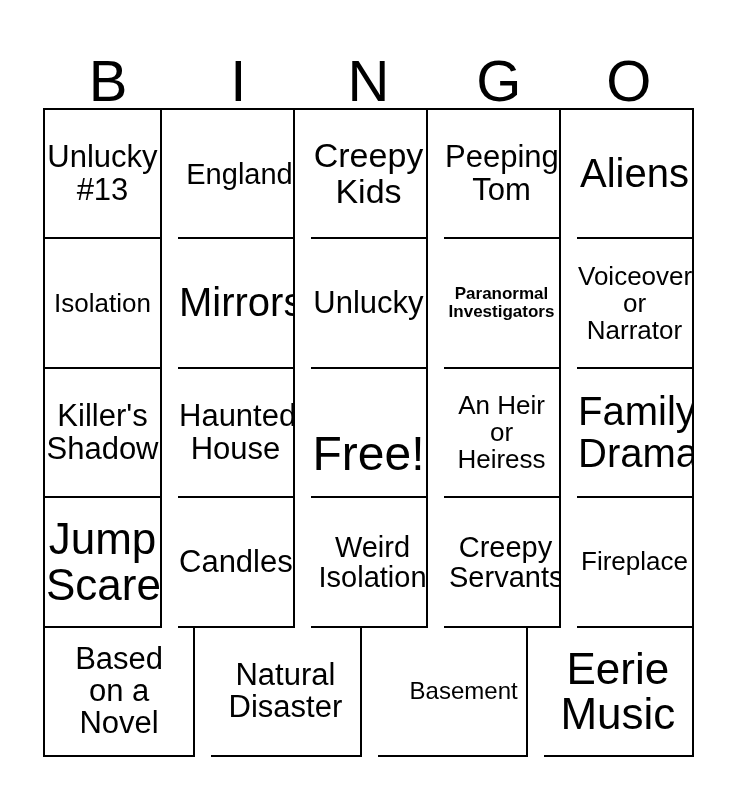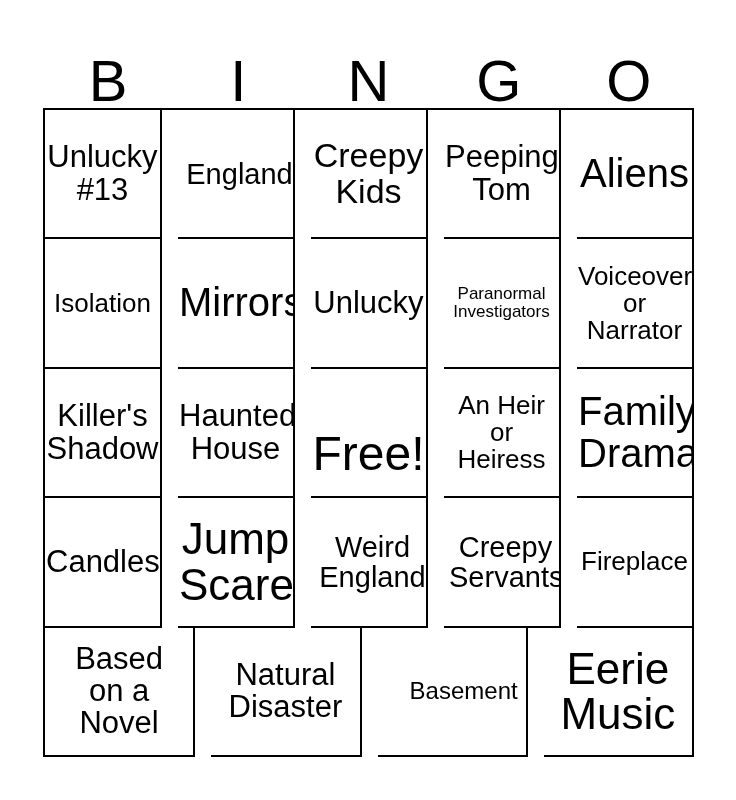--- a/index.html
+++ b/index.html
@@ -79,21 +79,21 @@
   .cell-text {
     display: block;
     width: 100%;
     line-height: 1.04;
     white-space: pre-line;
     word-break: normal;
     hyphens: none;
   }
 
   
-  .fs-xs   { font-size: 17px; }
+  .fs-xs   { font-size: 17px; font-weight: bold; }
   .fs-sm   { font-size: 24px; padding-left: 24px; }
   .fs-md   { font-size: 26px; }
   .fs-lg   { font-size: 29px; padding-left: 8px; }
   .fs-xl   { font-size: 31px; }
   .fs-2xl  { font-size: 34px; }
   .fs-3xl  { font-size: 40px; }
   .fs-4xl  { font-size: 44px; }
   .fs-5xl  { font-size: 48px; margin-top: 42px; }
 </style>
 </head>
@@ -171,29 +171,29 @@
 Heiress</span>
         </div>
       <div class="cell">
           <span class="cell-text fs-3xl">Family
 Drama</span>
         </div>
     </div>
 
     <div class="grid-row">
       <div class="cell">
-          <span class="cell-text fs-xl">Candles</span>
-        </div>
-      <div class="cell">
           <span class="cell-text fs-4xl">Jump
 Scare</span>
         </div>
       <div class="cell">
+          <span class="cell-text fs-xl">Candles</span>
+        </div>
+      <div class="cell">
           <span class="cell-text fs-lg">Weird
-England</span>
+Isolation</span>
         </div>
       <div class="cell">
           <span class="cell-text fs-lg">Creepy
 Servants</span>
         </div>
       <div class="cell">
           <span class="cell-text fs-md">Fireplace</span>
         </div>
     </div>
 

